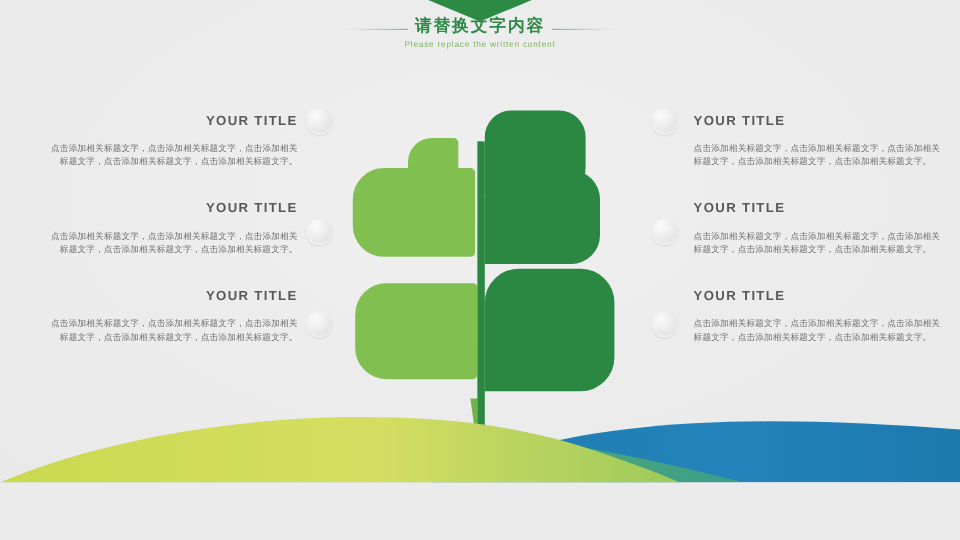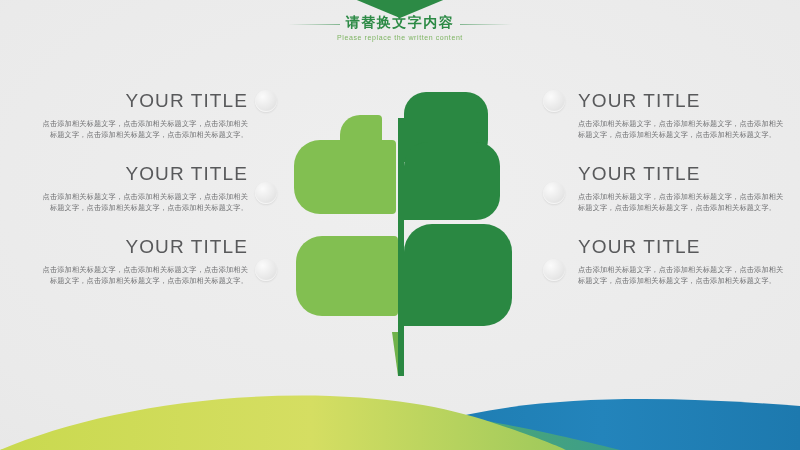--- a/index.html
+++ b/index.html
@@ -10,21 +10,21 @@
     width: 800px;
     height: 450px;
     overflow: hidden;
     font-family: "Liberation Sans", sans-serif;
     background: #ebebeb;
   }
 
   #slide {
     position: relative;
     width: 800px;
-    height: 450px;
+    height: 402px;
     background:
       radial-gradient(ellipse 900px 520px at 50% 42%, #efefef 0%, #eaeaea 55%, #e3e3e3 100%);
     overflow: hidden;
   }
 
   
   .top-chevron {
     position: absolute;
     left: 50%;
     top: -2px;
@@ -79,26 +79,27 @@
     top: 92px;
     width: 210px;
   }
   .col-left  { left: 38px;  text-align: right; }
   .col-right { left: 578px; text-align: left;  }
 
   .block { margin-bottom: 24px; }
   .block.b2 { margin-bottom: 24px; }
 
   .block-title {
-    font-size: 19px;
+    font-size: 11px;
     color: #58595b;
     letter-spacing: 1.1px;
     line-height: 18px;
     margin-bottom: 8px;
     font-family: "Liberation Sans", sans-serif;
+    font-weight: bold;
   }
   .block-body {
     font-size: 7.2px;
     color: #6d6e70;
     line-height: 11.4px;
     letter-spacing: 0.15px;
     font-family: Liberation Sans, sans-serif;
   }
   .col-left .block-body  { text-align: right; }
   .col-right .block-body { text-align: left; }

